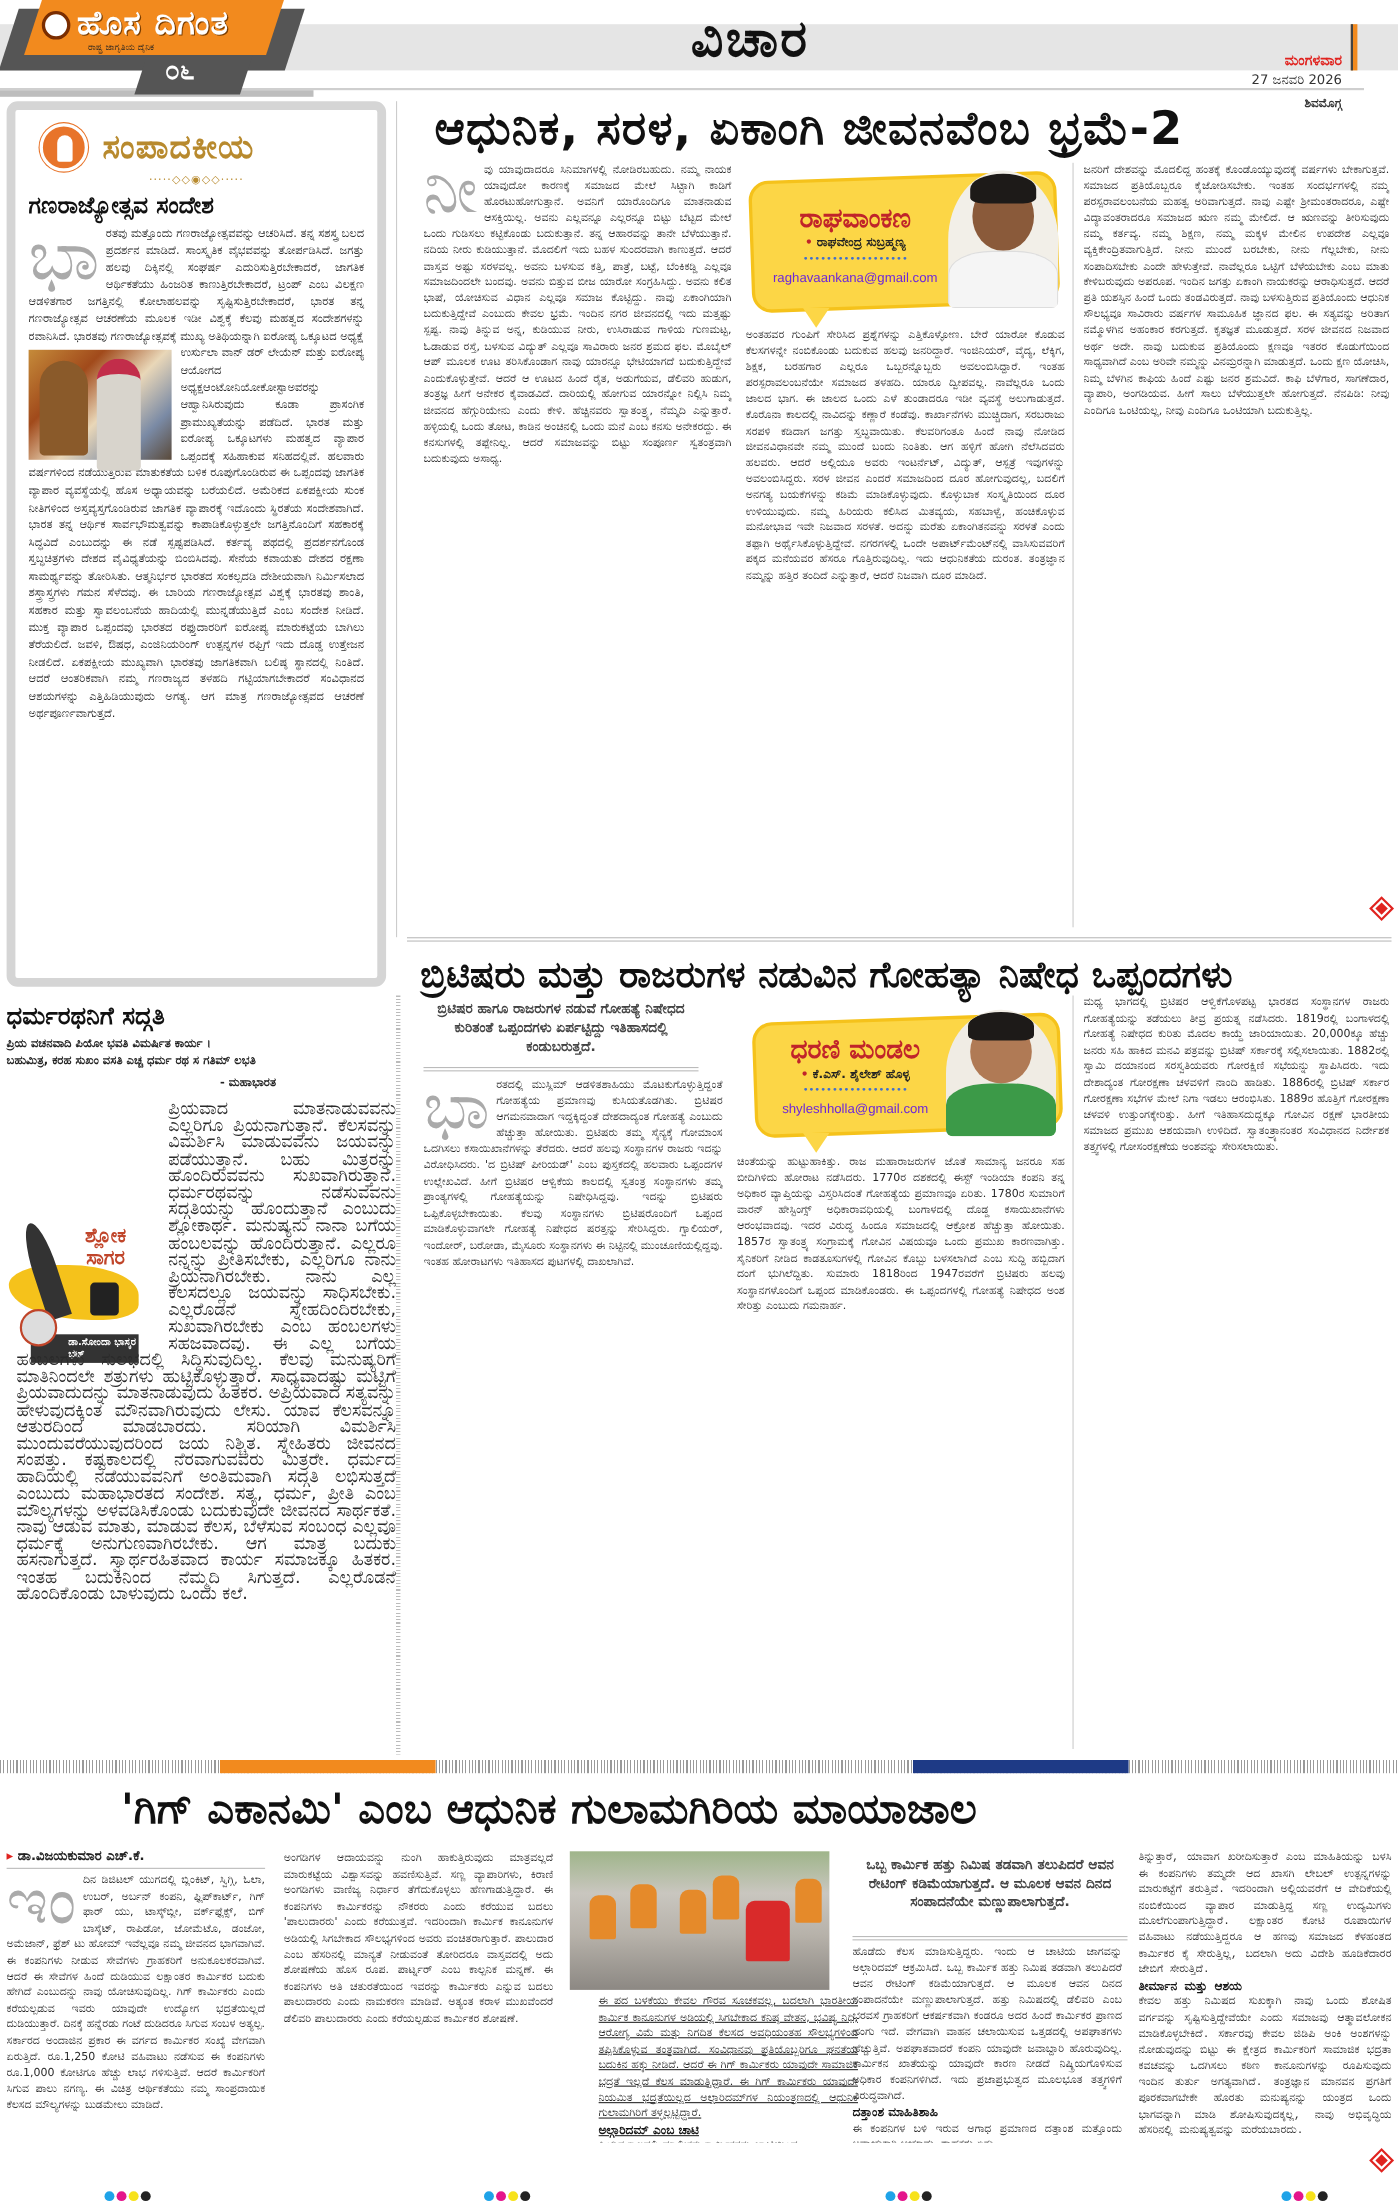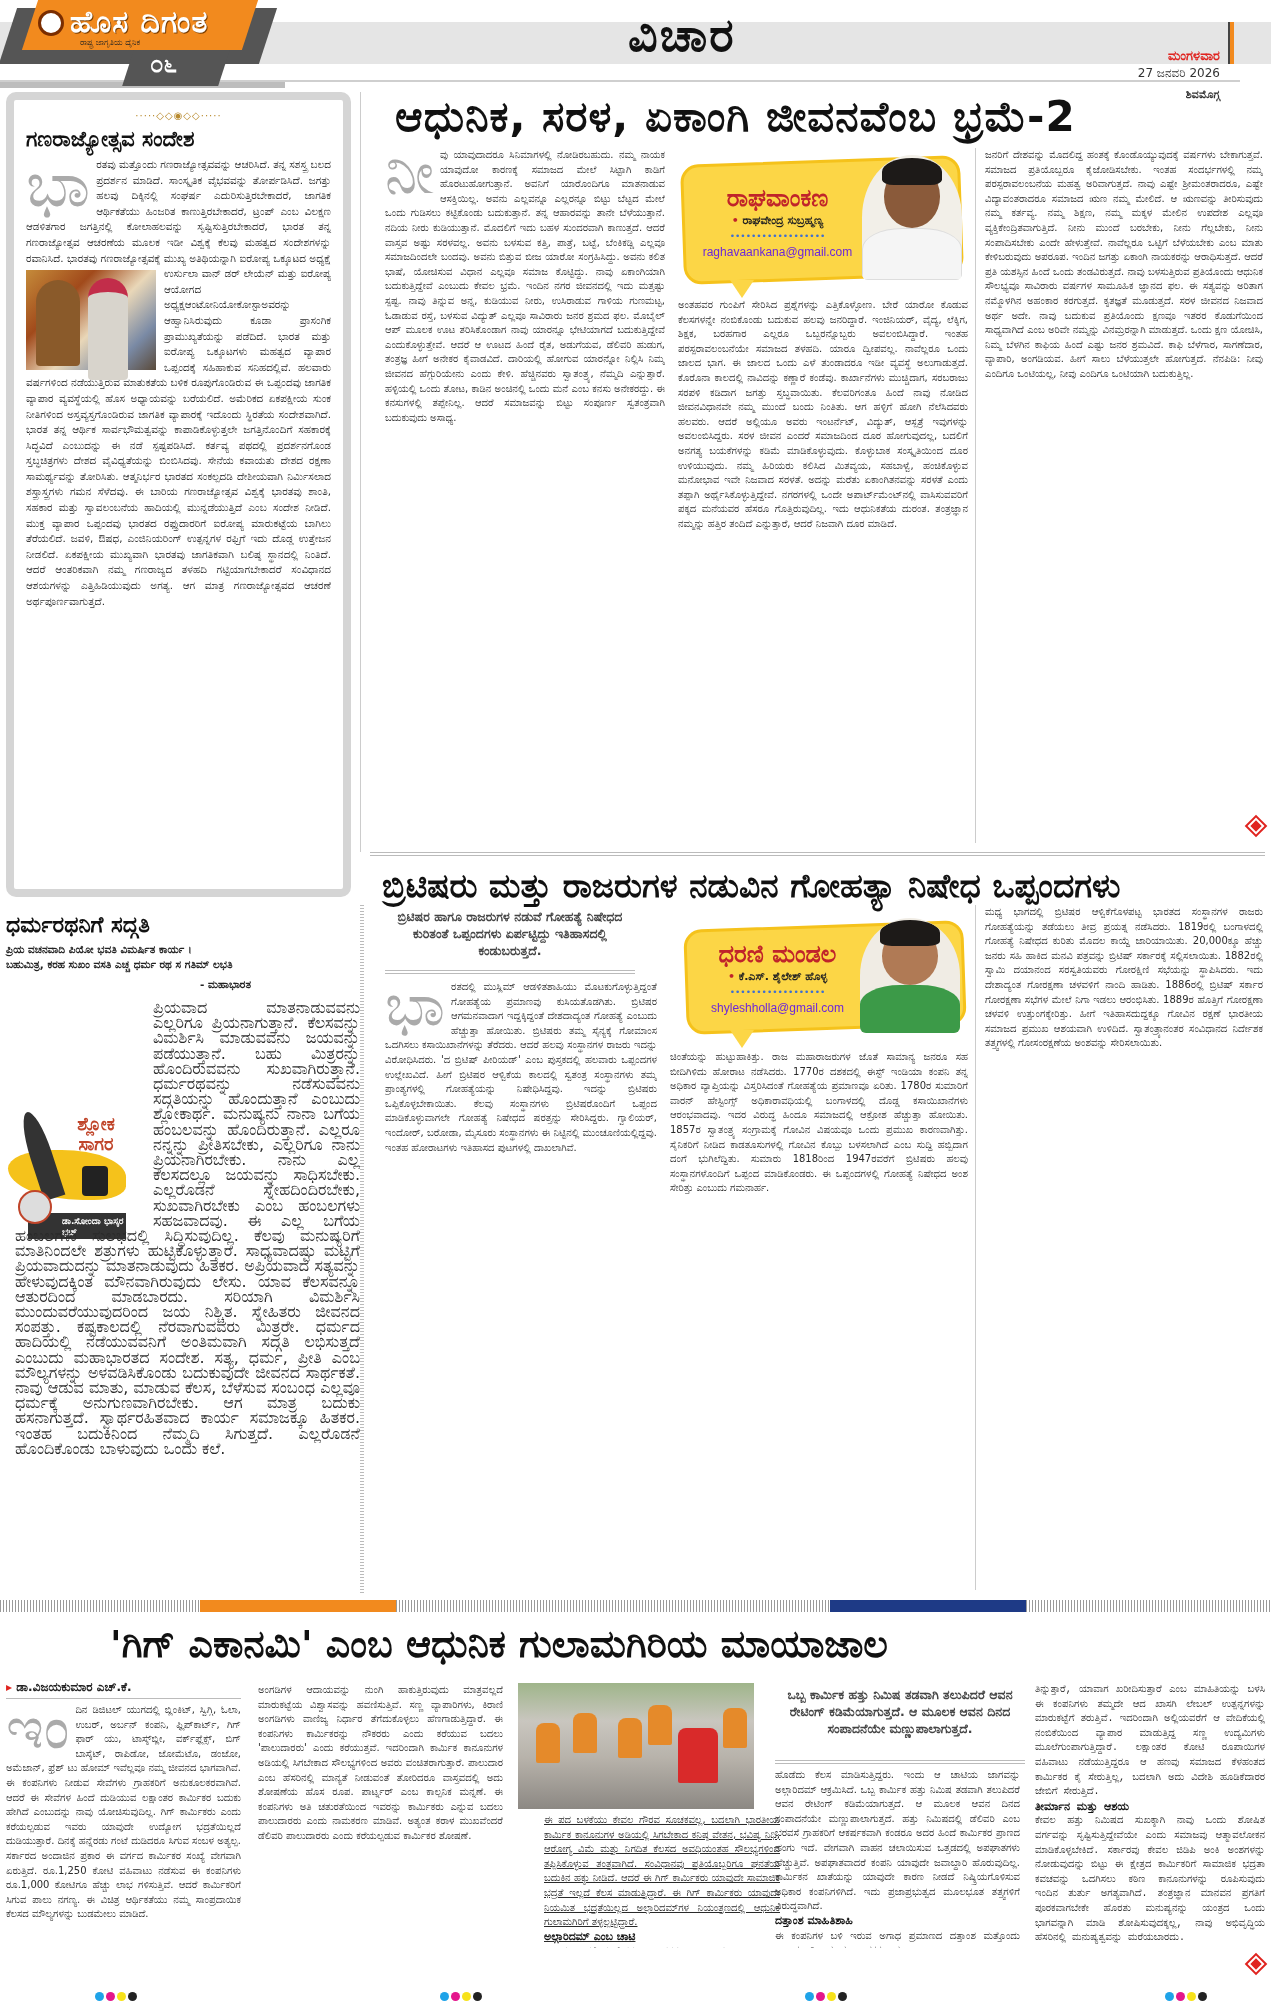--- a/index.html
+++ b/index.html
@@ -103,20 +103,24 @@
 <div class="abs page-num">೦೬</div>
 <div class="abs section-title">ವಿಚಾರ</div>
 <div class="abs date-block">
   <div class="date-day">ಮಂಗಳವಾರ</div>
   <div class="date-date">27 ಜನವರಿ 2026</div>
   <div class="date-city">ಶಿವಮೊಗ್ಗ</div>
 </div>
 <div class="abs date-bar"></div>
 
 <div class="abs ed-box">
+  <div style="margin:4px 0 0 10px;">
+    <span class="ed-logo"></span>
+    <span class="ed-kicker">ಸಂಪಾದಕೀಯ</span>
+  </div>
   <div class="ed-orn">·····◇◇◉◇◇·····</div>
   <div class="ed-headline">ಗಣರಾಜ್ಯೋತ್ಸವ ಸಂದೇಶ</div>
   <div class="body-text">
     <span class="dropcap">ಭಾ</span>
     <span>ರತವು ಮತ್ತೊಂದು ಗಣರಾಜ್ಯೋತ್ಸವವನ್ನು ಆಚರಿಸಿದೆ. ತನ್ನ ಸಶಸ್ತ್ರ ಬಲದ ಪ್ರದರ್ಶನ ಮಾಡಿದೆ. ಸಾಂಸ್ಕೃತಿಕ ವೈಭವವನ್ನು ತೋರ್ಪಡಿಸಿದೆ. ಜಗತ್ತು ಹಲವು ದಿಕ್ಕಿನಲ್ಲಿ ಸಂಘರ್ಷ ಎದುರಿಸುತ್ತಿರಬೇಕಾದರೆ, ಜಾಗತಿಕ ಆರ್ಥಿಕತೆಯು ಹಿಂಜರಿತ ಕಾಣುತ್ತಿರಬೇಕಾದರೆ, ಟ್ರಂಪ್ ಎಂಬ ವಿಲಕ್ಷಣ ಆಡಳಿತಗಾರ ಜಗತ್ತಿನಲ್ಲಿ ಕೋಲಾಹಲವನ್ನು ಸೃಷ್ಟಿಸುತ್ತಿರಬೇಕಾದರೆ, ಭಾರತ ತನ್ನ ಗಣರಾಜ್ಯೋತ್ಸವ ಆಚರಣೆಯ ಮೂಲಕ ಇಡೀ ವಿಶ್ವಕ್ಕೆ ಕೆಲವು ಮಹತ್ವದ ಸಂದೇಶಗಳನ್ನು ರವಾನಿಸಿದೆ. ಭಾರತವು ಗಣರಾಜ್ಯೋತ್ಸವಕ್ಕೆ ಮುಖ್ಯ ಅತಿಥಿಯನ್ನಾಗಿ ಐರೋಪ್ಯ ಒಕ್ಕೂಟದ ಅಧ್ಯಕ್ಷೆ ಉರ್ಸುಲಾ ವಾನ್ ಡರ್</span>
     <div class="ed-photo"></div>
     <span>ಲೇಯೆನ್ ಮತ್ತು ಐರೋಪ್ಯ ಆಯೋಗದ ಅಧ್ಯಕ್ಷಆಂಟೋನಿಯೋಕೋಸ್ಟಾಅವರನ್ನು ಆಹ್ವಾನಿಸಿರುವುದು ಕೂಡಾ ಪ್ರಾಸಂಗಿಕ ಪ್ರಾಮುಖ್ಯತೆಯನ್ನು ಪಡೆದಿದೆ. ಭಾರತ ಮತ್ತು ಐರೋಪ್ಯ ಒಕ್ಕೂಟಗಳು ಮಹತ್ವದ ವ್ಯಾಪಾರ ಒಪ್ಪಂದಕ್ಕೆ ಸಹಿಹಾಕುವ ಸನಿಹದಲ್ಲಿವೆ. ಹಲವಾರು ವರ್ಷಗಳಿಂದ ನಡೆಯುತ್ತಿರುವ ಮಾತುಕತೆಯ ಬಳಿಕ ರೂಪುಗೊಂಡಿರುವ ಈ ಒಪ್ಪಂದವು ಜಾಗತಿಕ ವ್ಯಾಪಾರ ವ್ಯವಸ್ಥೆಯಲ್ಲಿ ಹೊಸ ಅಧ್ಯಾಯವನ್ನು ಬರೆಯಲಿದೆ. ಅಮೆರಿಕದ ಏಕಪಕ್ಷೀಯ ಸುಂಕ ನೀತಿಗಳಿಂದ ಅಸ್ತವ್ಯಸ್ತಗೊಂಡಿರುವ ಜಾಗತಿಕ ವ್ಯಾಪಾರಕ್ಕೆ ಇದೊಂದು ಸ್ಥಿರತೆಯ ಸಂದೇಶವಾಗಿದೆ. ಭಾರತ ತನ್ನ ಆರ್ಥಿಕ ಸಾರ್ವಭೌಮತ್ವವನ್ನು ಕಾಪಾಡಿಕೊಳ್ಳುತ್ತಲೇ ಜಗತ್ತಿನೊಂದಿಗೆ ಸಹಕಾರಕ್ಕೆ ಸಿದ್ಧವಿದೆ ಎಂಬುದನ್ನು ಈ ನಡೆ ಸ್ಪಷ್ಟಪಡಿಸಿದೆ. ಕರ್ತವ್ಯ ಪಥದಲ್ಲಿ ಪ್ರದರ್ಶನಗೊಂಡ ಸ್ತಬ್ಧಚಿತ್ರಗಳು ದೇಶದ ವೈವಿಧ್ಯತೆಯನ್ನು ಬಿಂಬಿಸಿದವು. ಸೇನೆಯ ಕವಾಯತು ದೇಶದ ರಕ್ಷಣಾ ಸಾಮರ್ಥ್ಯವನ್ನು ತೋರಿಸಿತು. ಆತ್ಮನಿರ್ಭರ ಭಾರತದ ಸಂಕಲ್ಪದಡಿ ದೇಶೀಯವಾಗಿ ನಿರ್ಮಿಸಲಾದ ಶಸ್ತ್ರಾಸ್ತ್ರಗಳು ಗಮನ ಸೆಳೆದವು. ಈ ಬಾರಿಯ ಗಣರಾಜ್ಯೋತ್ಸವ ವಿಶ್ವಕ್ಕೆ ಭಾರತವು ಶಾಂತಿ, ಸಹಕಾರ ಮತ್ತು ಸ್ವಾವಲಂಬನೆಯ ಹಾದಿಯಲ್ಲಿ ಮುನ್ನಡೆಯುತ್ತಿದೆ ಎಂಬ ಸಂದೇಶ ನೀಡಿದೆ. ಮುಕ್ತ ವ್ಯಾಪಾರ ಒಪ್ಪಂದವು ಭಾರತದ ರಫ್ತುದಾರರಿಗೆ ಐರೋಪ್ಯ ಮಾರುಕಟ್ಟೆಯ ಬಾಗಿಲು ತೆರೆಯಲಿದೆ. ಜವಳಿ, ಔಷಧ, ಎಂಜಿನಿಯರಿಂಗ್ ಉತ್ಪನ್ನಗಳ ರಫ್ತಿಗೆ ಇದು ದೊಡ್ಡ ಉತ್ತೇಜನ ನೀಡಲಿದೆ.</span>
     <span>ಏಕಪಕ್ಷೀಯ ಮುಖ್ಯವಾಗಿ ಭಾರತವು ಜಾಗತಿಕವಾಗಿ ಬಲಿಷ್ಠ ಸ್ಥಾನದಲ್ಲಿ ನಿಂತಿದೆ. ಆದರೆ ಆಂತರಿಕವಾಗಿ ನಮ್ಮ ಗಣರಾಜ್ಯದ ತಳಹದಿ ಗಟ್ಟಿಯಾಗಬೇಕಾದರೆ ಸಂವಿಧಾನದ ಆಶಯಗಳನ್ನು ಎತ್ತಿಹಿಡಿಯುವುದು ಅಗತ್ಯ. ಆಗ ಮಾತ್ರ ಗಣರಾಜ್ಯೋತ್ಸವದ ಆಚರಣೆ ಅರ್ಥಪೂರ್ಣವಾಗುತ್ತದೆ.</span>
   </div>
 </div>

